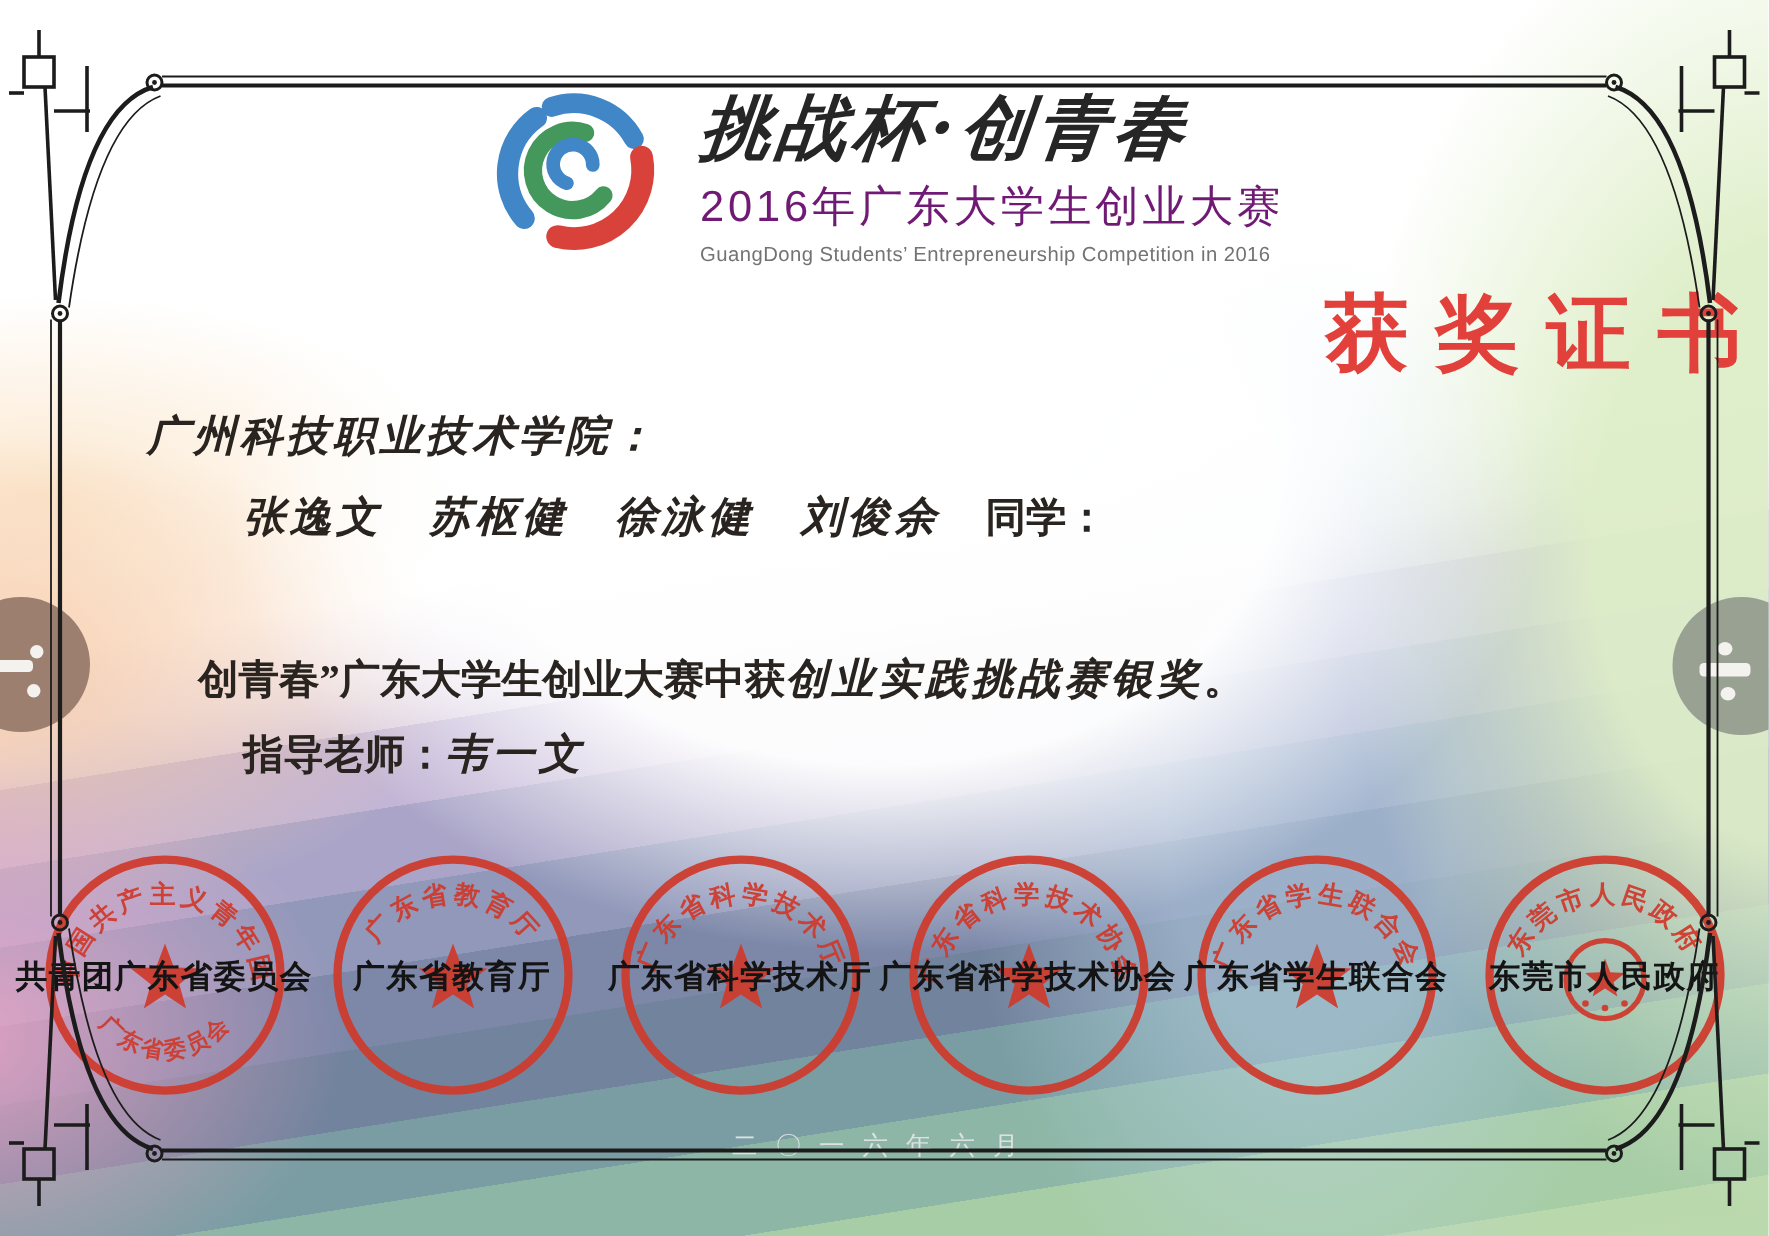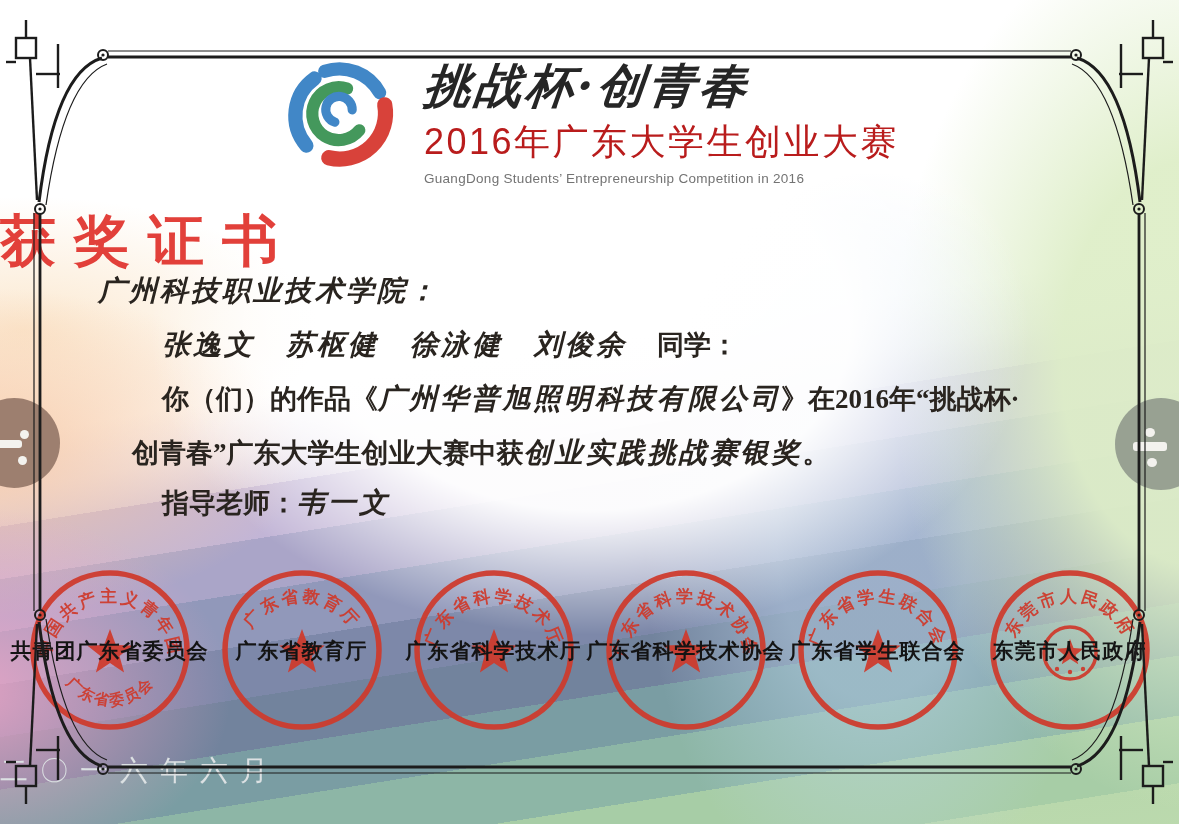--- a/index.html
+++ b/index.html
@@ -51,26 +51,26 @@
   .frame{position:absolute;inset:0;z-index:5;pointer-events:none;}
   
   .header{position:absolute;left:0;top:52px;width:100%;z-index:3;}
   .logo-row{display:flex;justify-content:center;align-items:flex-start;gap:22px;}
   .brand-text{padding-top:8px;}
   .brand-title{
     font-size:47px;font-weight:900;color:#262626;font-style:italic;
     font-family:"DejaVu Serif",serif;letter-spacing:4px;line-height:1.1;
     transform:skewX(-6deg);
   }
-  .brand-sub-cn{font-size:36px;color:#b91c1c;letter-spacing:2.5px;margin-top:6px;
+  .brand-sub-cn{font-size:29px;color:#701a75;letter-spacing:2.5px;margin-top:6px;
     font-family:"Liberation Sans","DejaVu Sans",sans-serif;}
   .brand-sub-en{font-size:13.5px;color:#737373;margin-top:4px;letter-spacing:.3px;
     font-family:"Liberation Sans","DejaVu Sans",sans-serif;}
   .cert-title{
-    text-align:left;margin-top:18px;
+    text-align:right;margin-top:8px;
     font-size:56px;font-weight:900;color:#e2403a;letter-spacing:18px;
     font-family:"Liberation Sans","DejaVu Sans",sans-serif;
   }
   
   .body-text{position:absolute;left:0;top:0;width:100%;height:100%;z-index:3;
     color:#29241f;}
   .line{position:absolute;white-space:nowrap;}
   .printed{font-family:"Liberation Serif","DejaVu Serif",serif;font-weight:700;font-size:27px;}
   .cal{font-family:"DejaVu Serif",serif;font-weight:700;font-style:italic;font-size:28px;letter-spacing:3px;}
   .l-salutation{left:98px;top:272px;}
@@ -92,22 +92,22 @@
     font-family:"Liberation Serif",serif;}
   .seal-star{fill:#cf3a2c;}
   .emblem-ring{fill:none;stroke:#cf3a2c;stroke-width:3.5;}
   .seal-label{
     position:absolute;left:50%;top:72px;transform:translateX(-50%);
     white-space:nowrap;font-size:21px;font-weight:700;color:#141414;
     font-family:"Liberation Serif","DejaVu Serif",serif;letter-spacing:1px;
   }
   
   .date-line{
-    position:absolute;left:0;top:752px;width:100%;text-align:left;z-index:3;
-    font-size:28px;color:#dce1e3;letter-spacing:12px;
+    position:absolute;left:0;top:752px;width:100%;text-align:center;z-index:3;
+    font-size:17px;color:#dce1e3;letter-spacing:12px;
     font-family:"Liberation Serif","DejaVu Serif",serif;
   }
 </style>
 </head>
 <body>
 
 <div class="bg">
   <div class="waves"></div>
   <div class="tint"></div>
 </div>
@@ -172,23 +172,20 @@
   </div>
   <div class="cert-title">获奖证书</div>
 </div>
 
 <div class="body-text">
   <div class="line l-salutation cal">广州科技职业技术学院：</div>
   <div class="line l-students">
     <span class="cal">张逸文　苏枢健　徐泳健　刘俊余</span><span class="gap"></span>
     <span class="printed">同学：</span>
   </div>
-  <div class="line l-para1">
-    <span class="printed">你（们）的作品《</span><span class="cal">广州华普旭照明科技有限公司</span><span class="printed">》在2016年“挑战杯·</span>
-  </div>
   <div class="line l-teacher">
     <span class="printed">指导老师：</span><span class="cal">韦一文</span>
   </div>
   <div class="line l-para2">
     <span class="printed">创青春”广东大学生创业大赛中获</span><span class="cal">创业实践挑战赛银奖</span><span class="printed">。</span>
   </div>
 </div>
 
 <div class="stamps">
 

